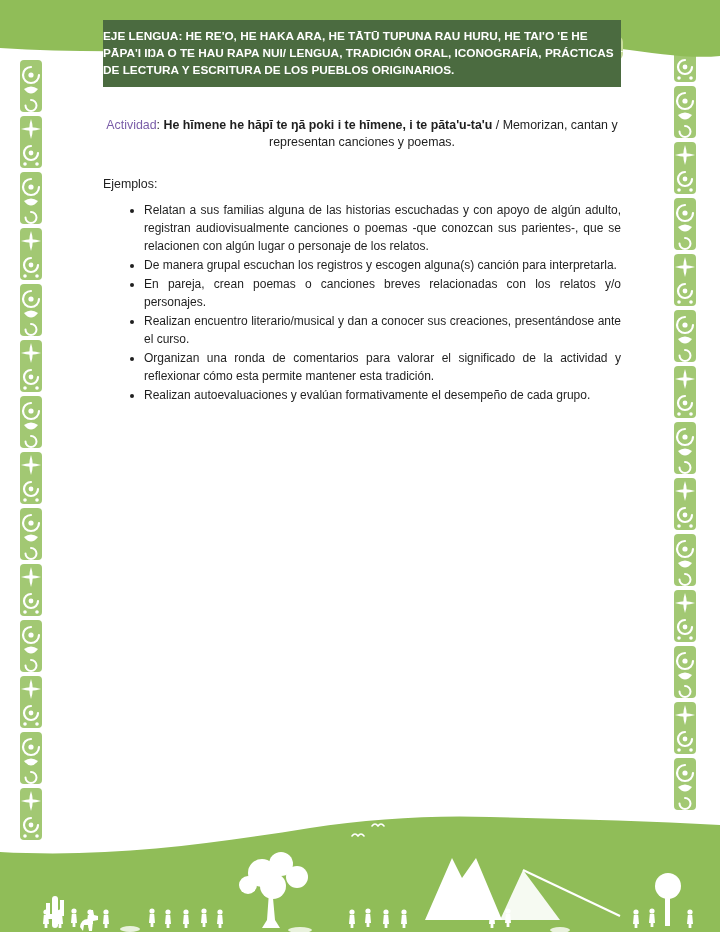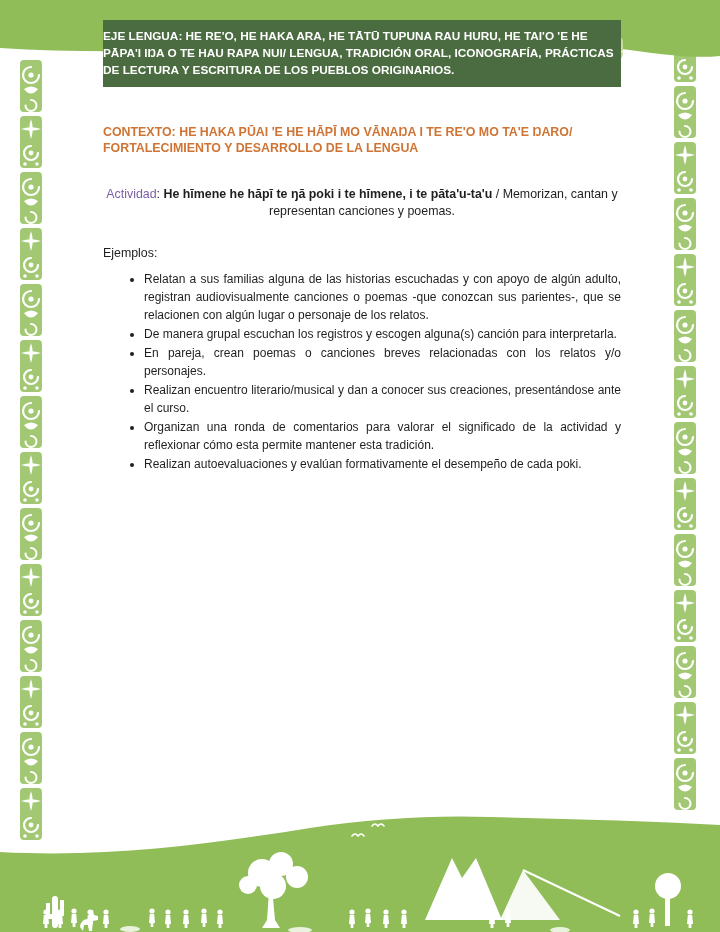--- a/index.html
+++ b/index.html
@@ -161,32 +161,28 @@
 </svg>
 
 <div class="unit-badge">2° BÁSICO Unidad 1</div>
 
 <div class="content">
 
   <div class="eje-box">
     <span>EJE LENGUA: HE RE'O, HE HAKA ARA, HE TĀTŪ TUPUNA RAU HURU, HE TAI'O 'E HE PĀPA'I IŊA O TE HAU RAPA NUI/ LENGUA, TRADICIÓN ORAL, ICONOGRAFÍA, PRÁCTICAS DE LECTURA Y ESCRITURA DE LOS PUEBLOS ORIGINARIOS.</span>
   </div>
 
-  <div class="contexto">
-    <span>CONTEXTO: HE HAKA PŪAI 'E HE HĀPĪ MO VĀNAŊA I TE RE'O MO TA'E ŊARO/</span>
-    <span>FORTALECIMIENTO Y DESARROLLO DE LA LENGUA</span>
-  </div>
 
   <div class="actividad">
     <span class="act-label">Actividad</span><span>: </span><span class="act-bold">He hīmene he hāpī te ŋā poki i te hīmene, i te pāta'u-ta'u</span><span> / Memorizan, cantan y representan canciones y poemas.</span>
   </div>
 
   <div class="ejemplos-heading">Ejemplos:</div>
 
   <ul class="ejemplos">
     <li>Relatan a sus familias alguna de las historias escuchadas y con apoyo de algún adulto, registran audiovisualmente canciones o poemas -que conozcan sus parientes-, que se relacionen con algún lugar o personaje de los relatos.</li>
     <li>De manera grupal escuchan los registros y escogen alguna(s) canción para interpretarla.</li>
     <li>En pareja, crean poemas o canciones breves relacionadas con los relatos y/o personajes.</li>
     <li>Realizan encuentro literario/musical y dan a conocer sus creaciones, presentándose ante el curso.</li>
     <li>Organizan una ronda de comentarios para valorar el significado de la actividad y reflexionar cómo esta permite mantener esta tradición.</li>
-    <li>Realizan autoevaluaciones y evalúan formativamente el desempeño de cada poki.</li>
+    <li>Realizan autoevaluaciones y evalúan formativamente el desempeño de cada grupo.</li>
   </ul>
 </div>
 
 </body></html>

